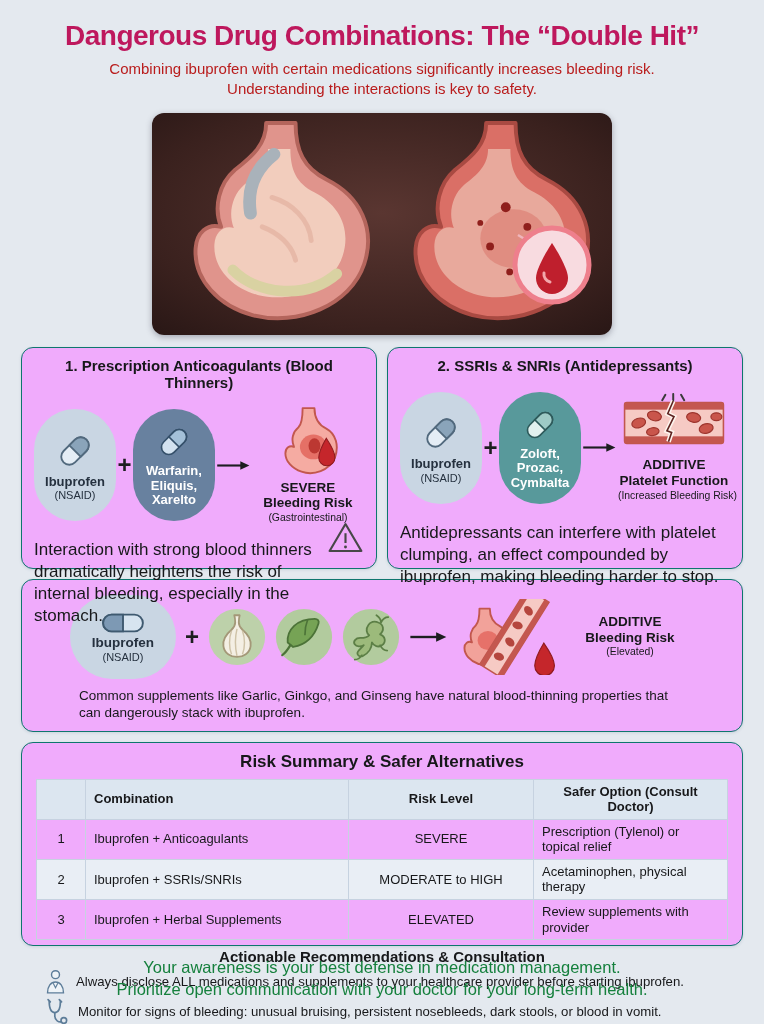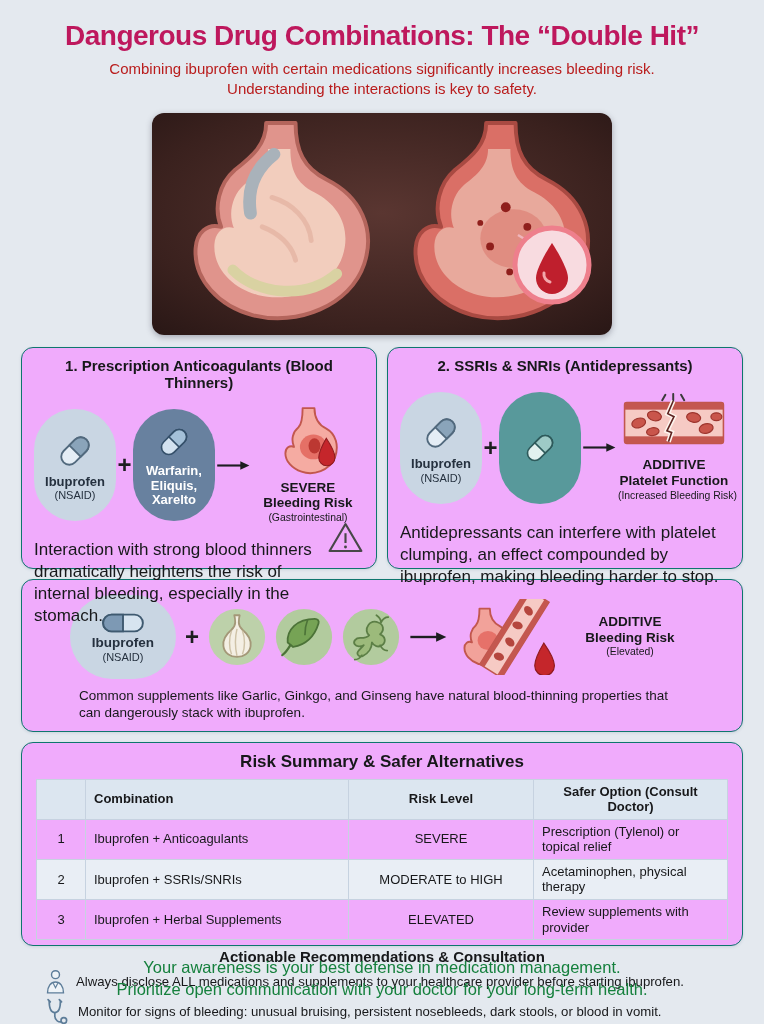--- a/index.html
+++ b/index.html
@@ -189,20 +189,21 @@
           <div class="bsub">(NSAID)</div>
         </div>
         <div class="plus">+</div>
         <div class="badge badge-teal">
           <svg viewBox="0 0 60 60" width="40" height="40">
             <g transform="rotate(-45 30 30)">
               <rect x="8" y="19" width="44" height="22" rx="11" fill="#e2f1ef" stroke="#2e5a5b" stroke-width="2.5"></rect>
               <path d="M30 19 h11 a11 11 0 0 1 0 22 h-11 z" fill="#9ecac6" stroke="#2e5a5b" stroke-width="2.5"></path>
             </g>
           </svg>
+          <div class="bname">Zoloft, Prozac, Cymbalta</div>
         </div>
         <div class="arrow">
           <svg viewBox="0 0 56 18" width="34" height="13">
               <line x1="2" y1="9" x2="42" y2="9" stroke="#1d1e20" stroke-width="3.5"></line>
               <path d="M40 2 L55 9 L40 16 Z" fill="#1d1e20"></path>
             </svg>
         </div>
         <div class="risk">
           <svg viewBox="0 0 130 76" width="102" height="60">
             <path d="M54 2 L50 9 M64 1 L64 9 M74 2 L78 9" stroke="#3a3a3a" stroke-width="2.5" fill="none" stroke-linecap="round"></path>

